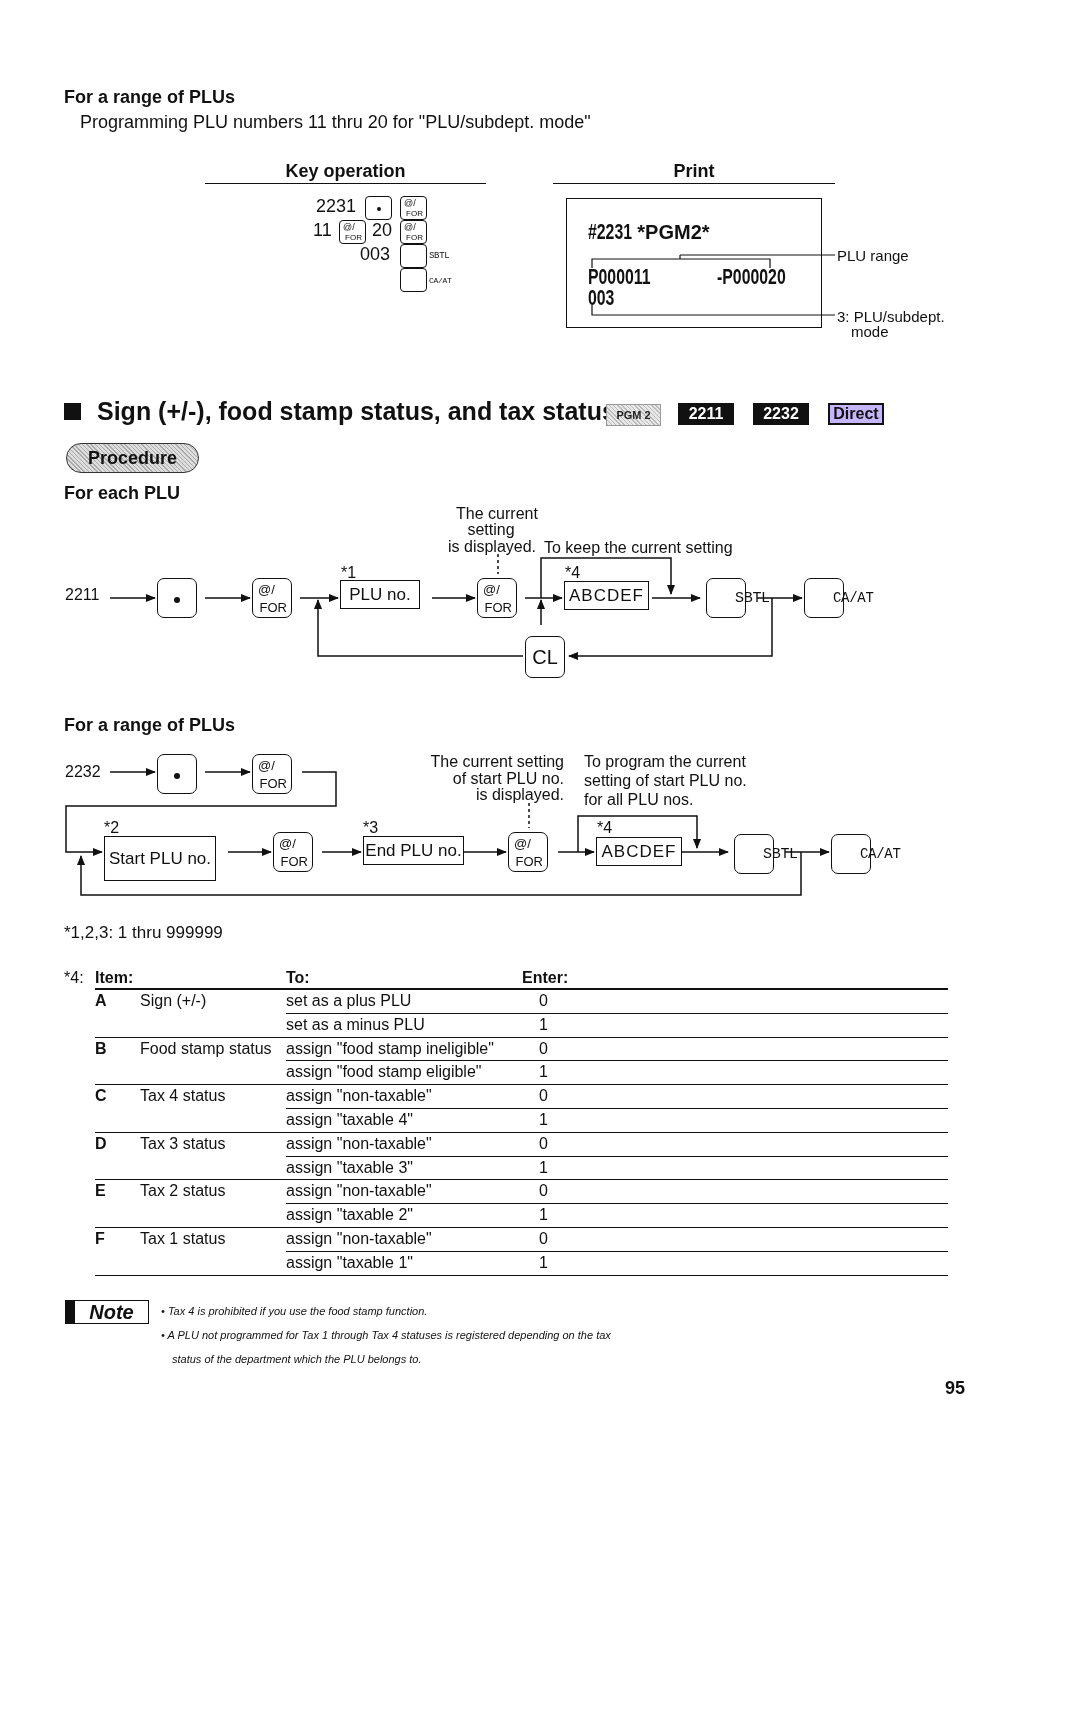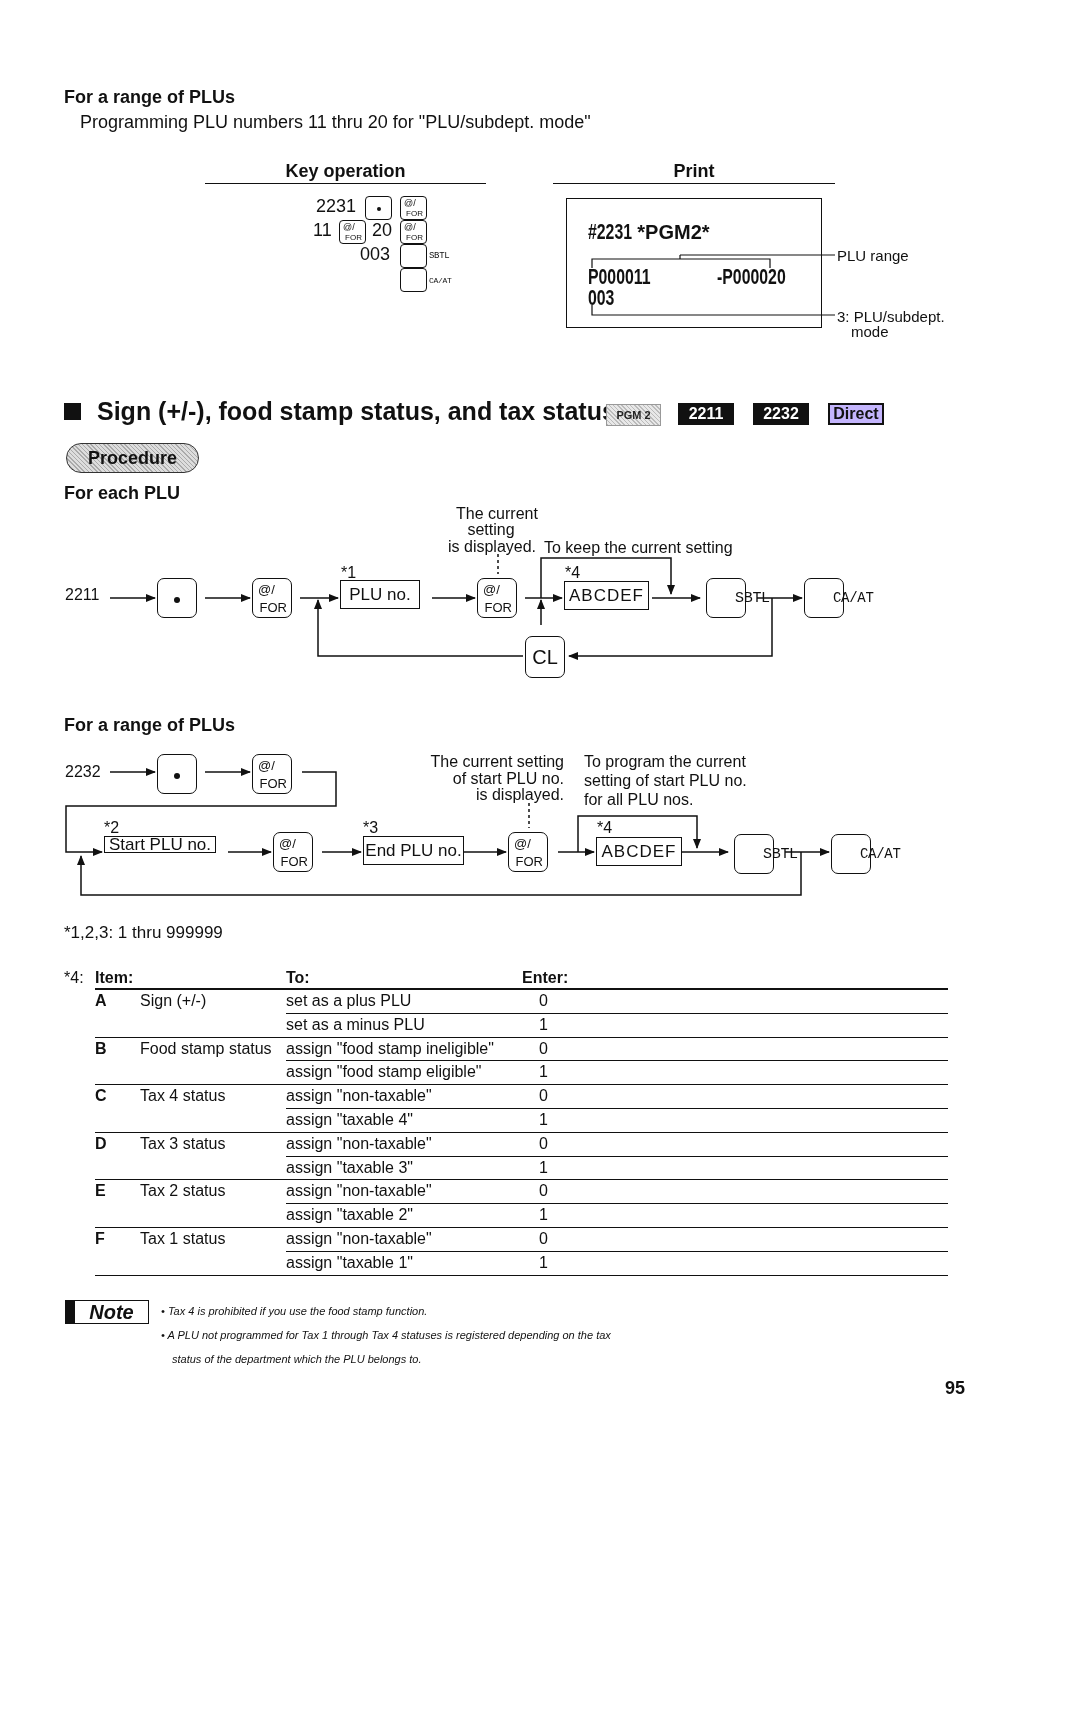--- a/index.html
+++ b/index.html
@@ -194,21 +194,21 @@
   </div>
 
 <div class="abs t16" style="left:420px; top:753px; width:144px; text-align:right;">The current setting</div>
 <div class="abs t16" style="left:420px; top:770px; width:144px; text-align:right;">of start PLU no.</div>
 <div class="abs t16" style="left:420px; top:786px; width:144px; text-align:right;">is displayed.</div>
 <div class="abs t16" style="left:584px; top:753px;">To program the current</div>
 <div class="abs t16" style="left:584px; top:772px;">setting of start PLU no.</div>
 <div class="abs t16" style="left:584px; top:791px;">for all PLU nos.</div>
 
 <div class="abs t16" style="left:104px; top:819px;">*2</div>
-<div class="box" style="left:104px; top:836px; width:112px; height:17px;">Start PLU no.</div>
+<div class="box" style="left:104px; top:836px; width:112px; height:45px;">Start PLU no.</div>
 <div class="key big" style="left:273px; top:832px;">
     <span class="at">@/</span>
     <span class="for">FOR</span>
   </div>
 <div class="abs t16" style="left:363px; top:819px;">*3</div>
 <div class="box" style="left:363px; top:836px; width:101px; height:29px;">End PLU no.</div>
 <div class="key big" style="left:508px; top:832px;">
     <span class="at">@/</span>
     <span class="for">FOR</span>
   </div>

